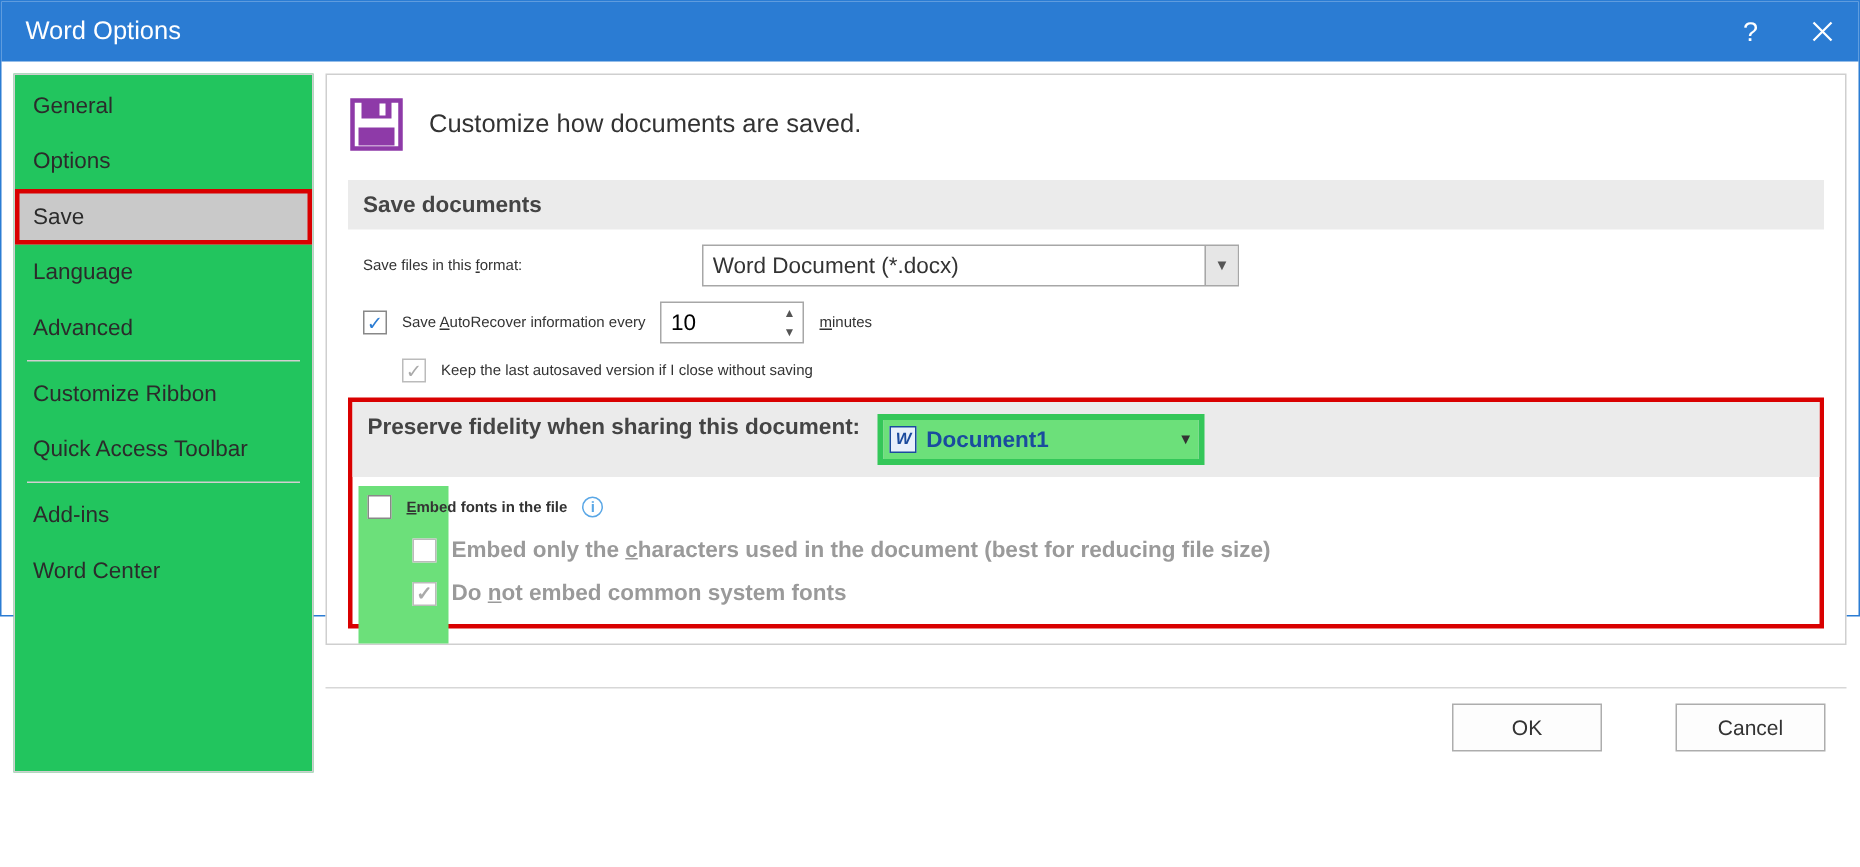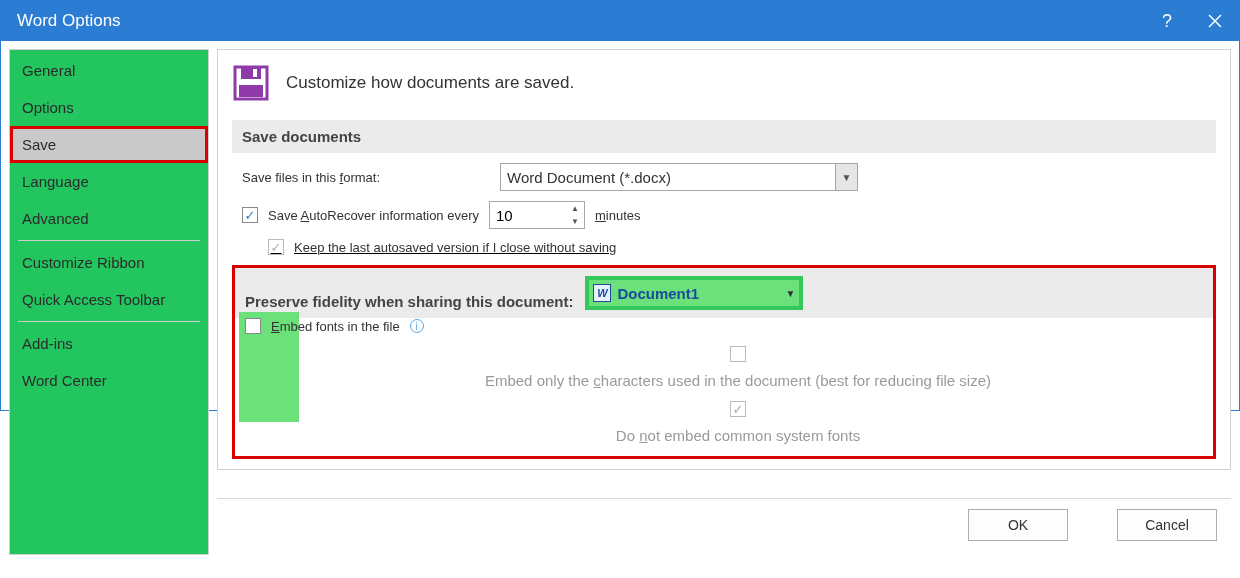--- a/index.html
+++ b/index.html
@@ -91,21 +91,21 @@
     font-size: 15px;
     margin-bottom: 10px;
   }
   .indent { padding-left: 10px; }
   .form-row {
     display: flex;
     align-items: center;
     gap: 10px;
     margin-bottom: 10px;
   }
-  .label { font-size: 13px; color: #333; }
+  .label { font-size: 10px; color: #333; }
   .underline { text-decoration: underline; }
   .select {
     height: 28px;
     border: 1px solid #a7a7a7;
     background: #fff;
     display: flex;
     align-items: center;
     padding: 0 6px;
     font-size: 15px;
     color: #333;
@@ -148,23 +148,23 @@
     background:#fff;
   }
   .checkbox.checked::after { content:"✓"; }
   .checkbox.disabled { border-color:#bbb; color:#aaa; }
   .gray-box {
     border: 3px solid #d90000;
     margin-top: 8px;
     padding-bottom:12px;
   }
   .section-header.preserve {
-    display:flex; align-items:flex-end; gap:12px;
+    display:flex; align-items:flex-start; gap:12px;
     border:none;
-    margin-bottom:0;
+    margin-bottom:12px;
   }
   .doc-select-wrap {
     border: 4px solid #34c759;
   }
   .doc-select {
     background: #6ce07a;
     height: 26px;
     width: 210px;
     display:flex;align-items:center;
     padding:0 4px;
@@ -186,22 +186,23 @@
     position:absolute;
     background:#6ce07a;
     z-index:0;
   }
   .embed-area { position:relative; padding-left:10px; }
   .embed-row {
     position:relative; z-index:1;
     display:flex;align-items:center;gap:10px;
     margin-bottom:12px;
     font-size:15px;
-  }
-  .embed-row.sub { margin-left:18px; color:#9a9a9a;flex-direction:column; }
+    font-weight:bold;
+  }
+  .embed-row.sub { margin-left:30px; color:#9a9a9a; }
   .info-ic {
     width:14px;height:14px;border:1px solid #5aa7e6;border-radius:50%;
     color:#5aa7e6;font-size:10px;display:inline-flex;align-items:center;justify-content:center;
   }
   .footer {
     border-top:1px solid #d7d7d7;
     display:flex;justify-content:flex-end;gap:10px;
     padding:10px 14px 14px 0;
   }
   .btn {
@@ -276,21 +277,21 @@
               <div class="spin-btns">
                 <div>▲</div>
                 <div>▼</div>
               </div>
             </div>
             <span class="label">
               <span class="underline">m</span><span>inutes</span>
             </span>
           </div>
 
-          <div class="form-row" style="margin-left:26px;text-decoration:underline;">
+          <div class="form-row" style="margin-left:26px;">
             <span class="checkbox checked disabled"></span>
             <span class="label">Keep the last autosaved version if I close without saving</span>
           </div>
         </div>
 
         <div class="gray-box">
           <div class="section-header preserve">
             <span>Preserve fidelity when sharing this document:</span>
             <div class="doc-select-wrap">
               <div class="doc-select">

